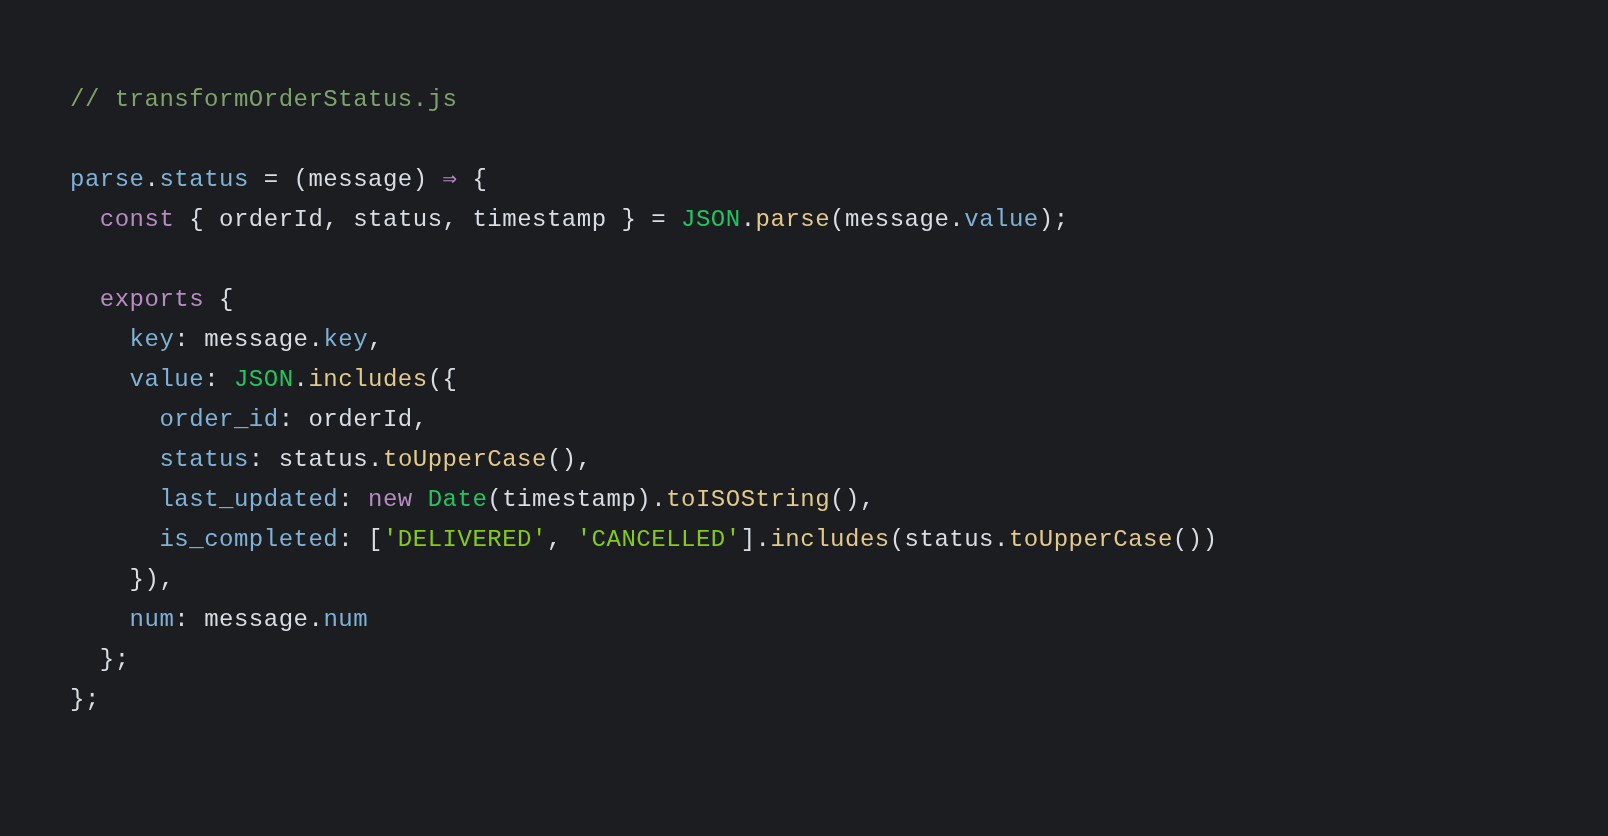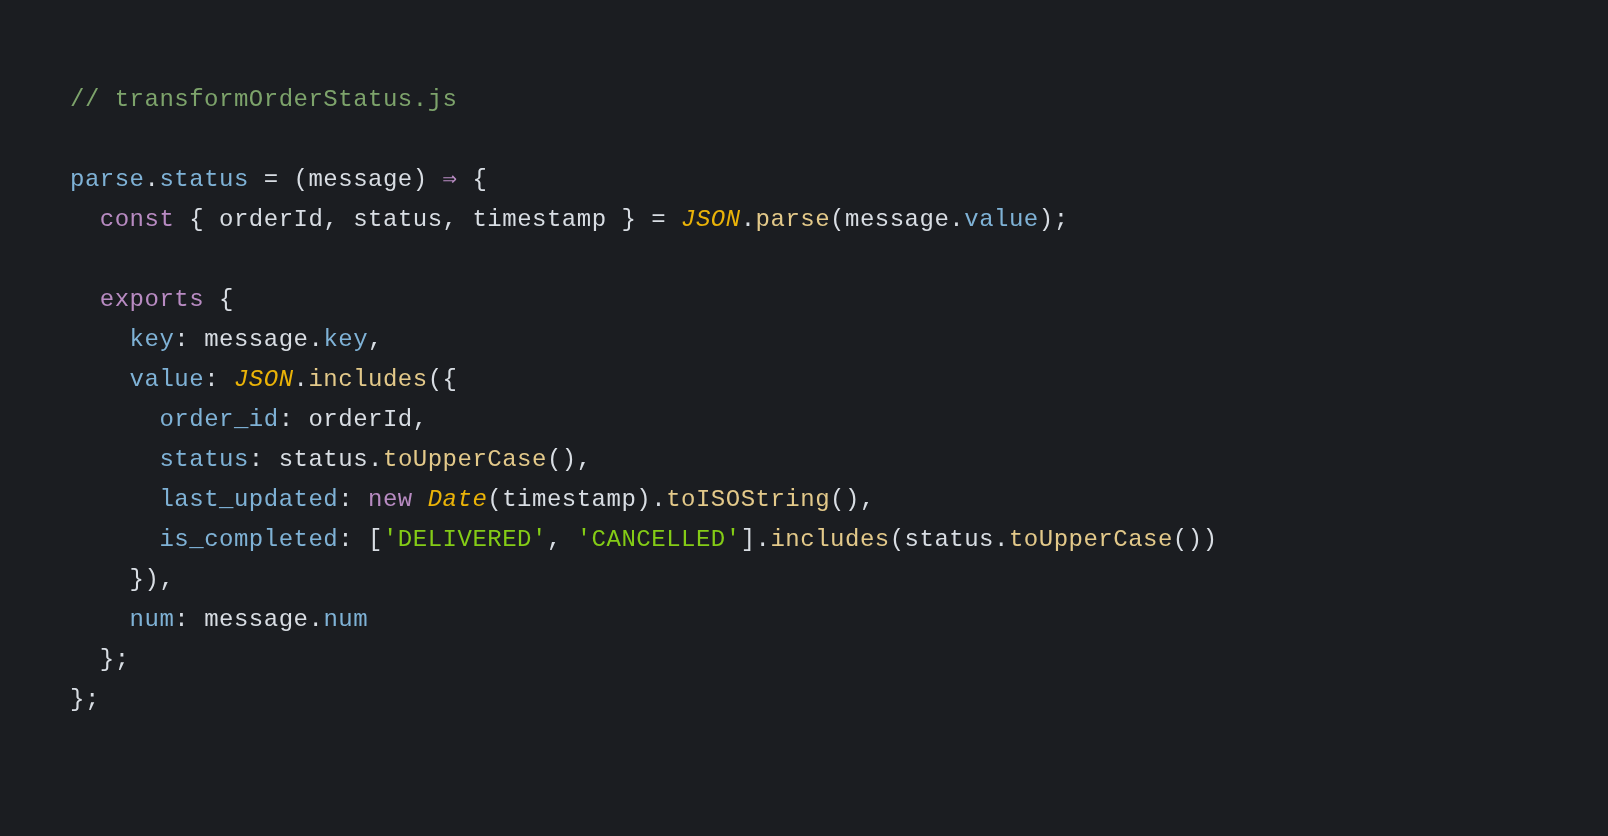--- a/index.html
+++ b/index.html
@@ -17,21 +17,21 @@
     font-size: 24px;
     line-height: 40px;
     letter-spacing: 0.5px;
     color: #d8dde3;
     white-space: pre;
   }
   .tok-comment   { color: #7da36b; }
   .tok-default   { color: #d8dde3; }
   .tok-object    { color: #7fb2d6; }
   .tok-keyword   { color: #b88bc2; text-align: right; }
-  .tok-type      { color: #eab308; font-style: italic; }
+  .tok-type      { color: #22c55e; }
   .tok-func      { color: #e3c98a; }
   .tok-paren     { color: #d8dde3; }
   .tok-string    { color: #84cc16; }
   .tok-punct     { color: #d8dde3; }
   .tok-arrow     { color: #b88bc2; }
 </style>
 </head>
 <body>
 
 <pre class="code"><span class="tok-comment">// transformOrderStatus.js</span>

